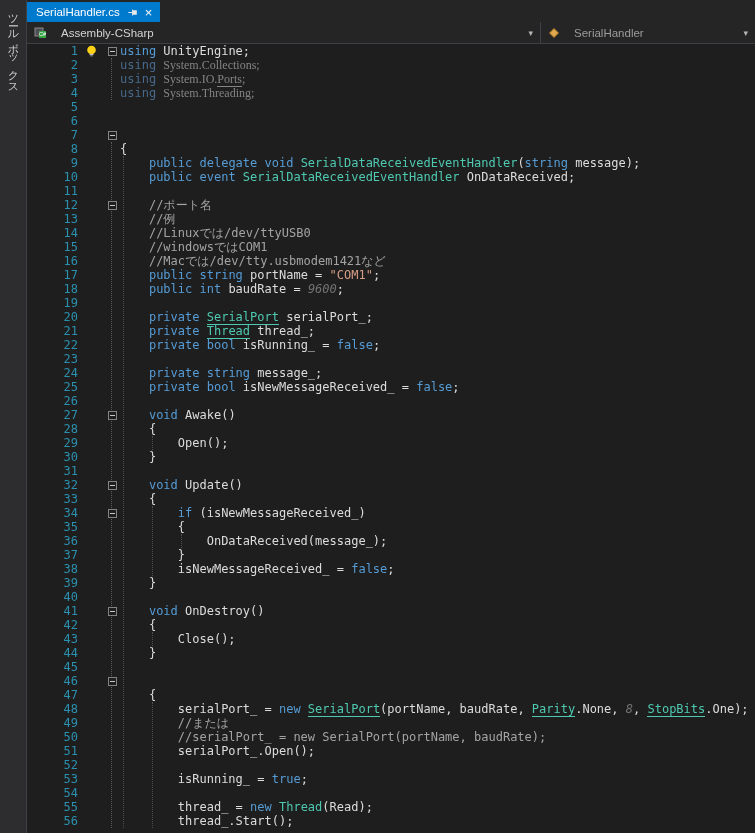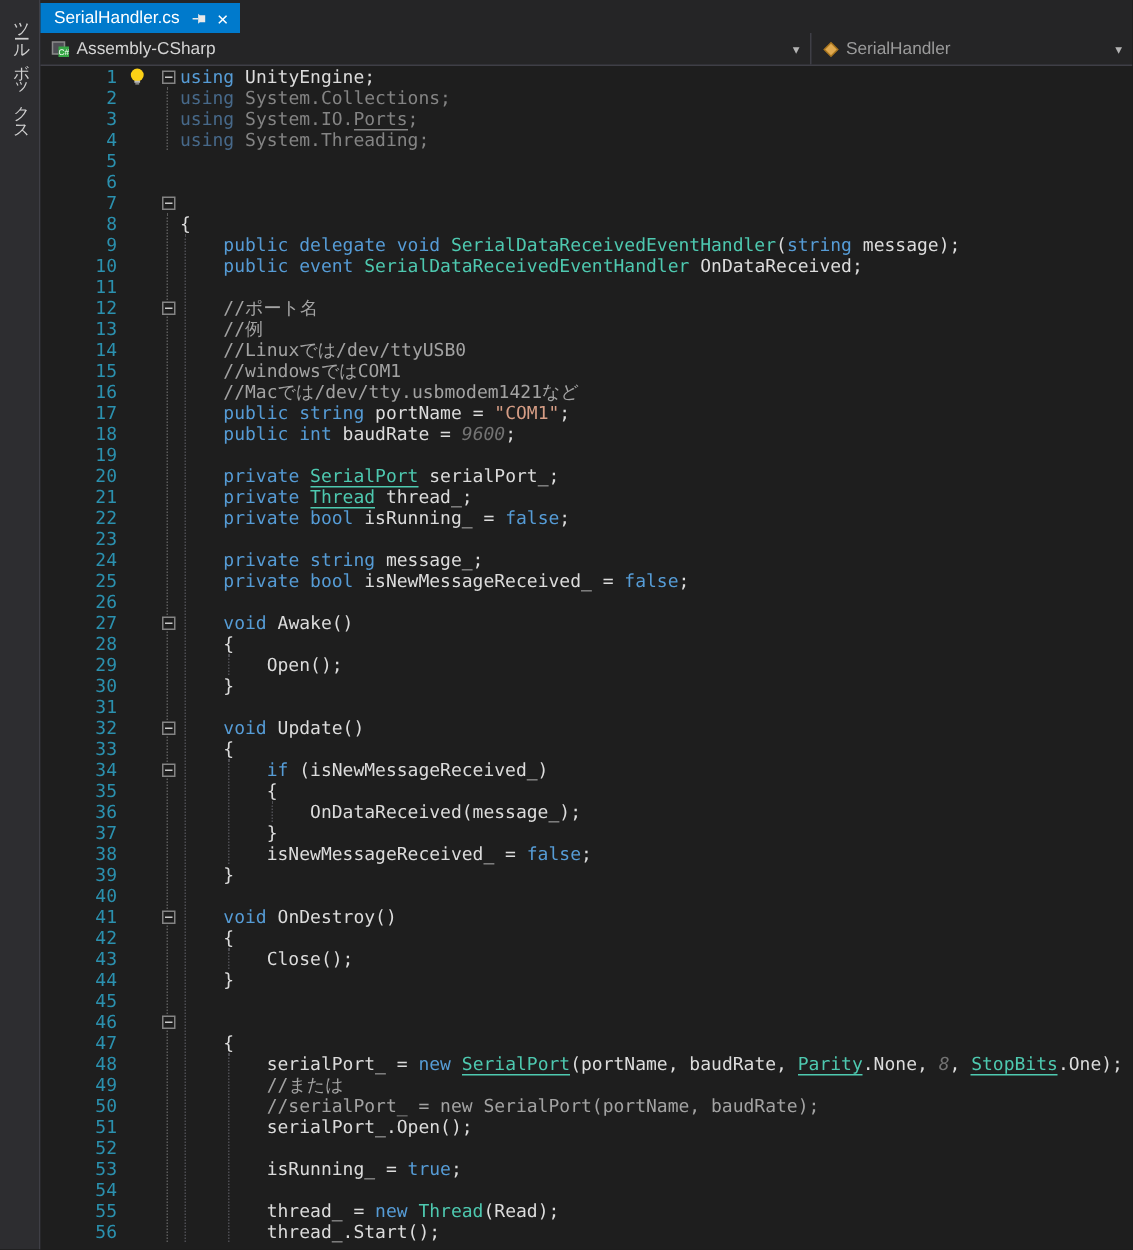--- a/index.html
+++ b/index.html
@@ -14,21 +14,21 @@
 
   
   .tab-bar{height:22px;background:#252526;display:flex;align-items:flex-end;padding-top:2px;box-sizing:border-box;}
   .tab{height:20px;background:#007acc;color:#fff;font-size:11.5px;display:flex;align-items:center;gap:7px;padding:0 8px 0 9px;cursor:default;}
   .tab-title{white-space:nowrap;}
   .pin{display:flex;align-items:center;}
   .close{font-size:13px;line-height:1;color:#fff;}
 
   
   .nav-bar{height:21px;background:#252526;border-bottom:1px solid #3f3f46;display:flex;font-size:11.5px;}
-  .combo{display:flex;align-items:center;gap:4px;padding:0 7px;box-sizing:border-box;}
+  .combo{display:flex;align-items:center;gap:14px;padding:0 7px;box-sizing:border-box;}
   .combo-left{width:513px;color:#d4d4d4;}
   .combo-right{flex:1;border-left:1px solid #3f3f46;color:#9b9b9b;}
   .chev{margin-left:auto;color:#b4b4b4;font-size:9px;}
   .ico{display:flex;align-items:center;}
 
   
   .editor{flex:1;position:relative;background:#1e1e1e;overflow:hidden;font-family:"DejaVu Sans Mono",monospace;font-size:12px;}
   .rails{position:absolute;inset:0;z-index:0;}
   .guide{position:absolute;width:0;border-left:1px dotted #4d4d52;}
   .rail{border-left:1px dotted #5a5a5a;}
@@ -41,21 +41,21 @@
   .foldbox i{display:block;width:5px;height:1px;background:#c8c8c8;}
   .code{flex:1;color:#dcdcdc;min-width:0;}
 
   
   .tk-k{color:#569cd6;}
   .tk-t{color:#4ec9b0;}
   .tk-p{color:#dcdcdc;}
   .tk-s{color:#d69d85;}
   .tk-n{color:#737373;font-style:italic;}
   .tk-c{color:#a3a3a3;}
-  .tk-g{color:#848484;}
+  .tk-g{color:#848484;font-family:Liberation Serif, serif;}
   .tk-gk{color:#47698a;}
   .u{border-bottom:1px solid currentColor;}
 </style>
 </head>
 <body>
 
 <div class="app">
 
   <div class="toolbox-strip">
     <span class="toolbox-label">ツールボックス</span>

